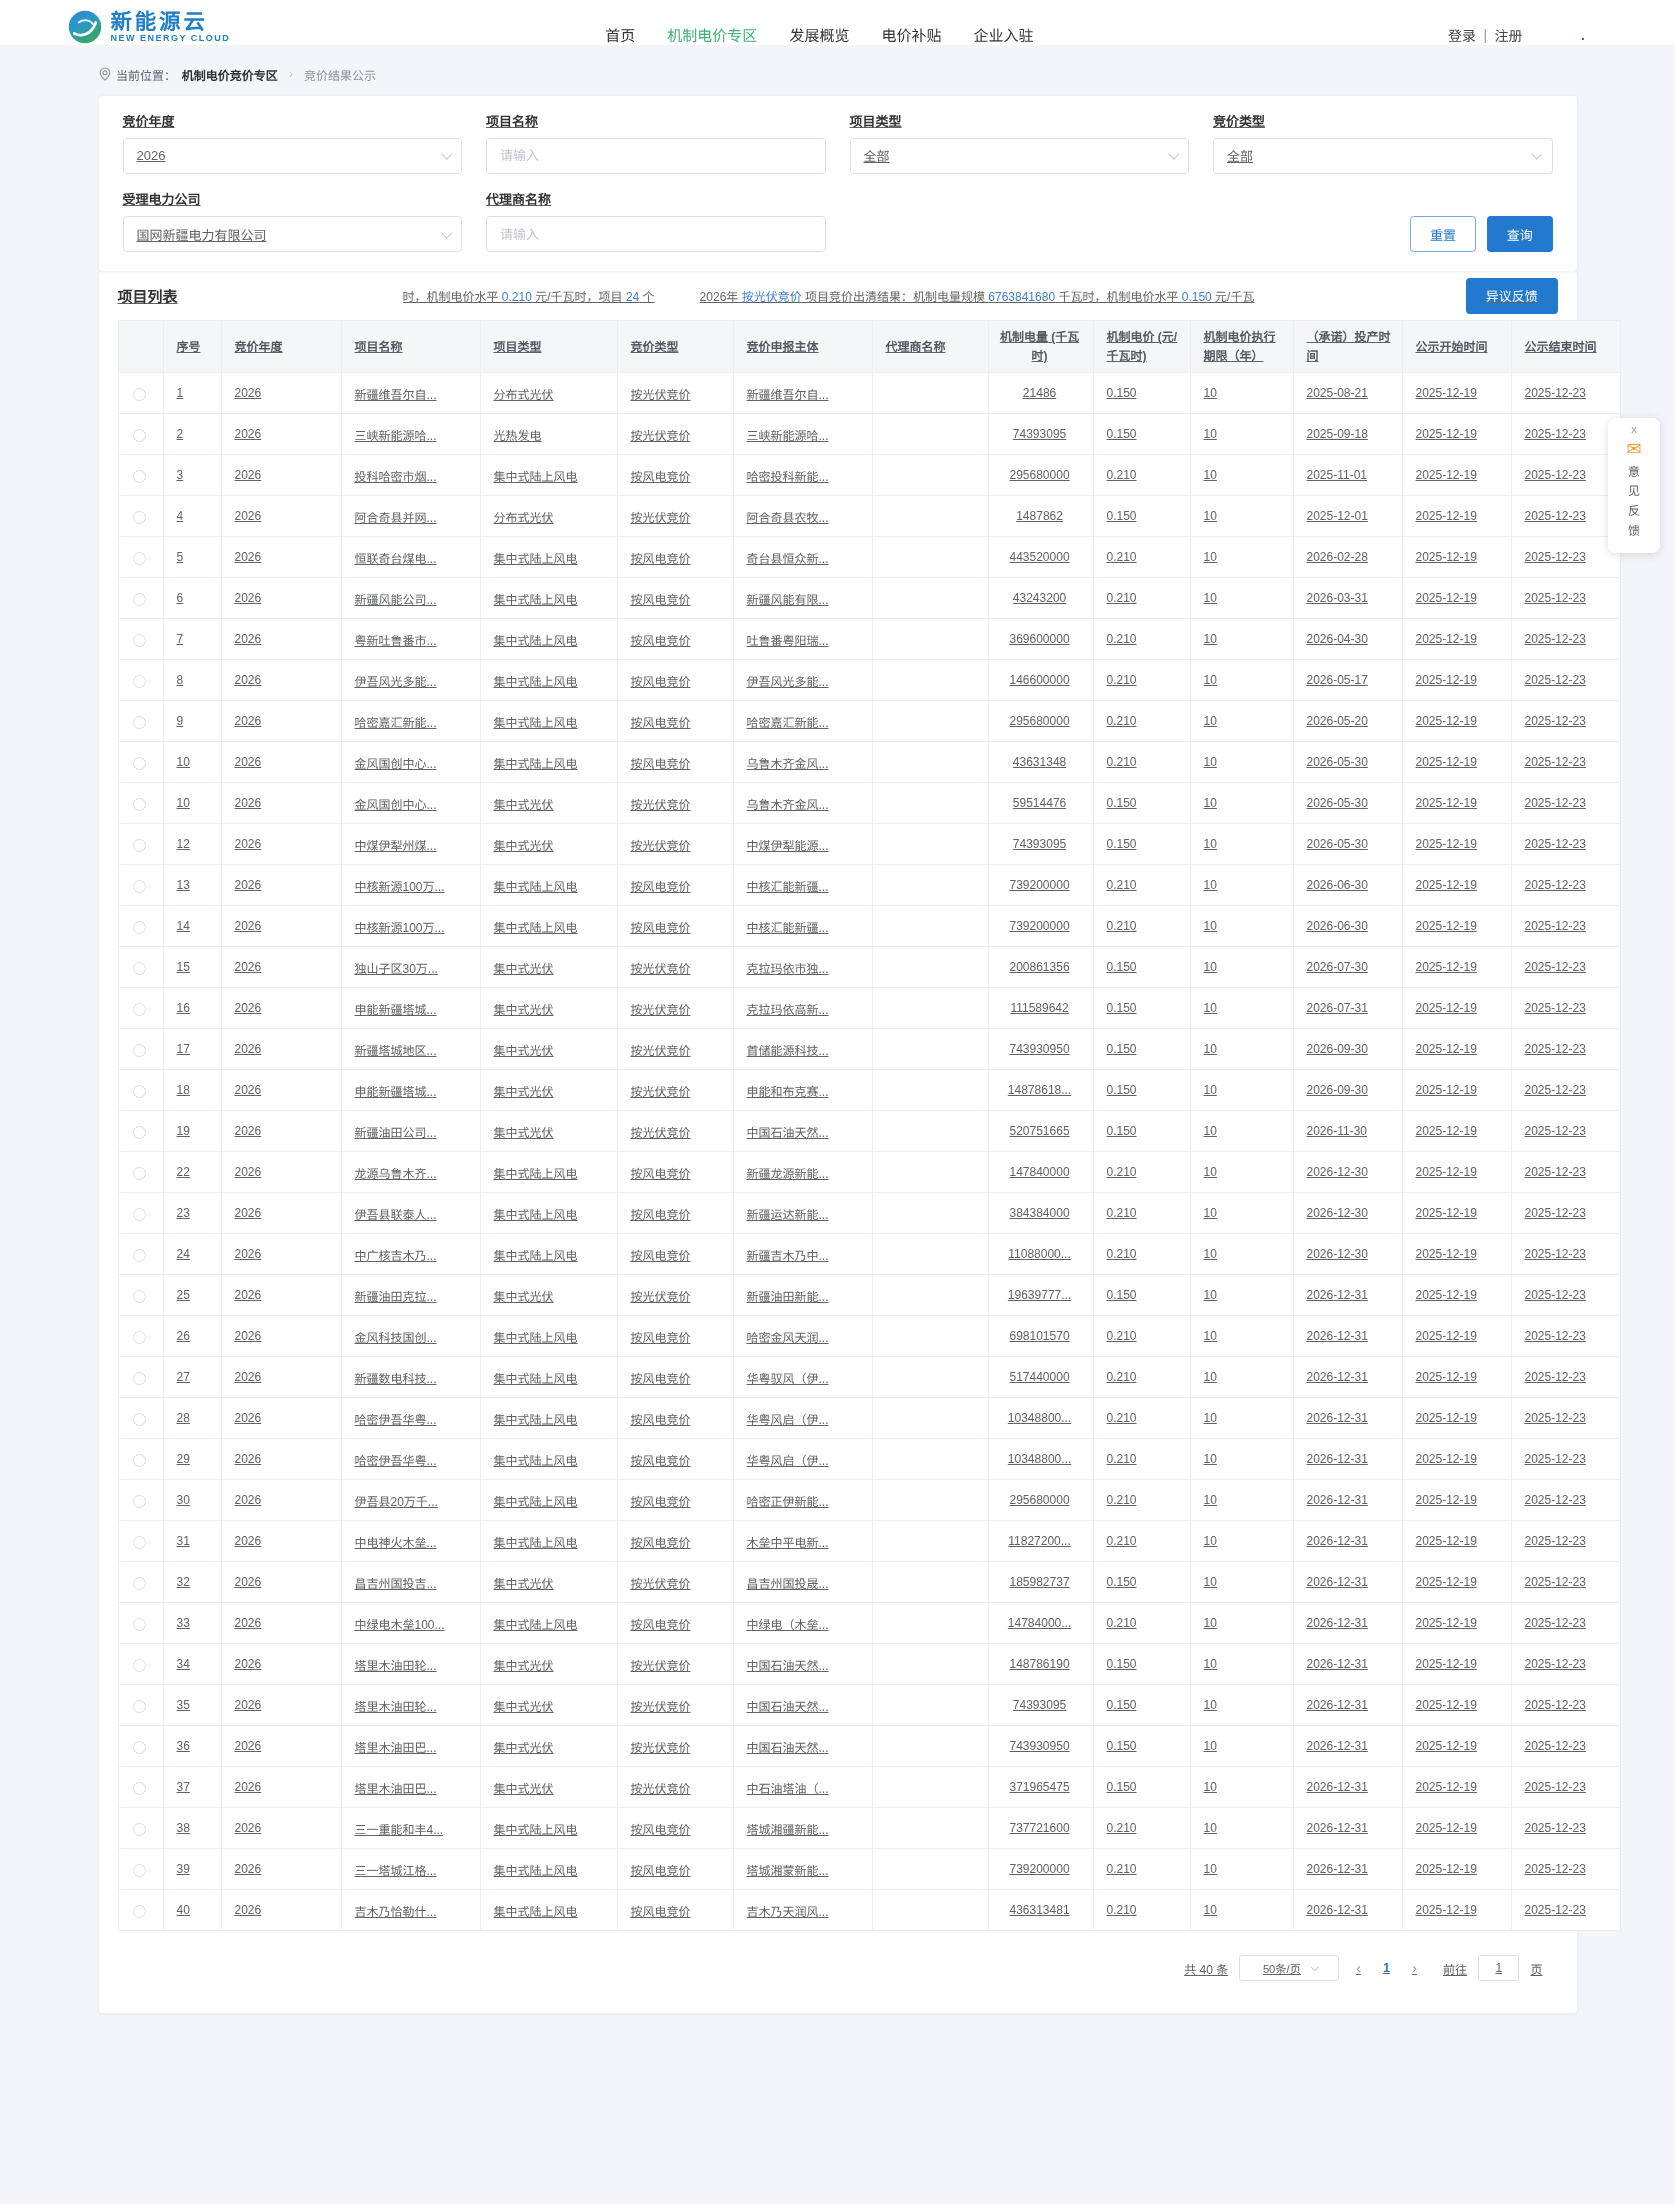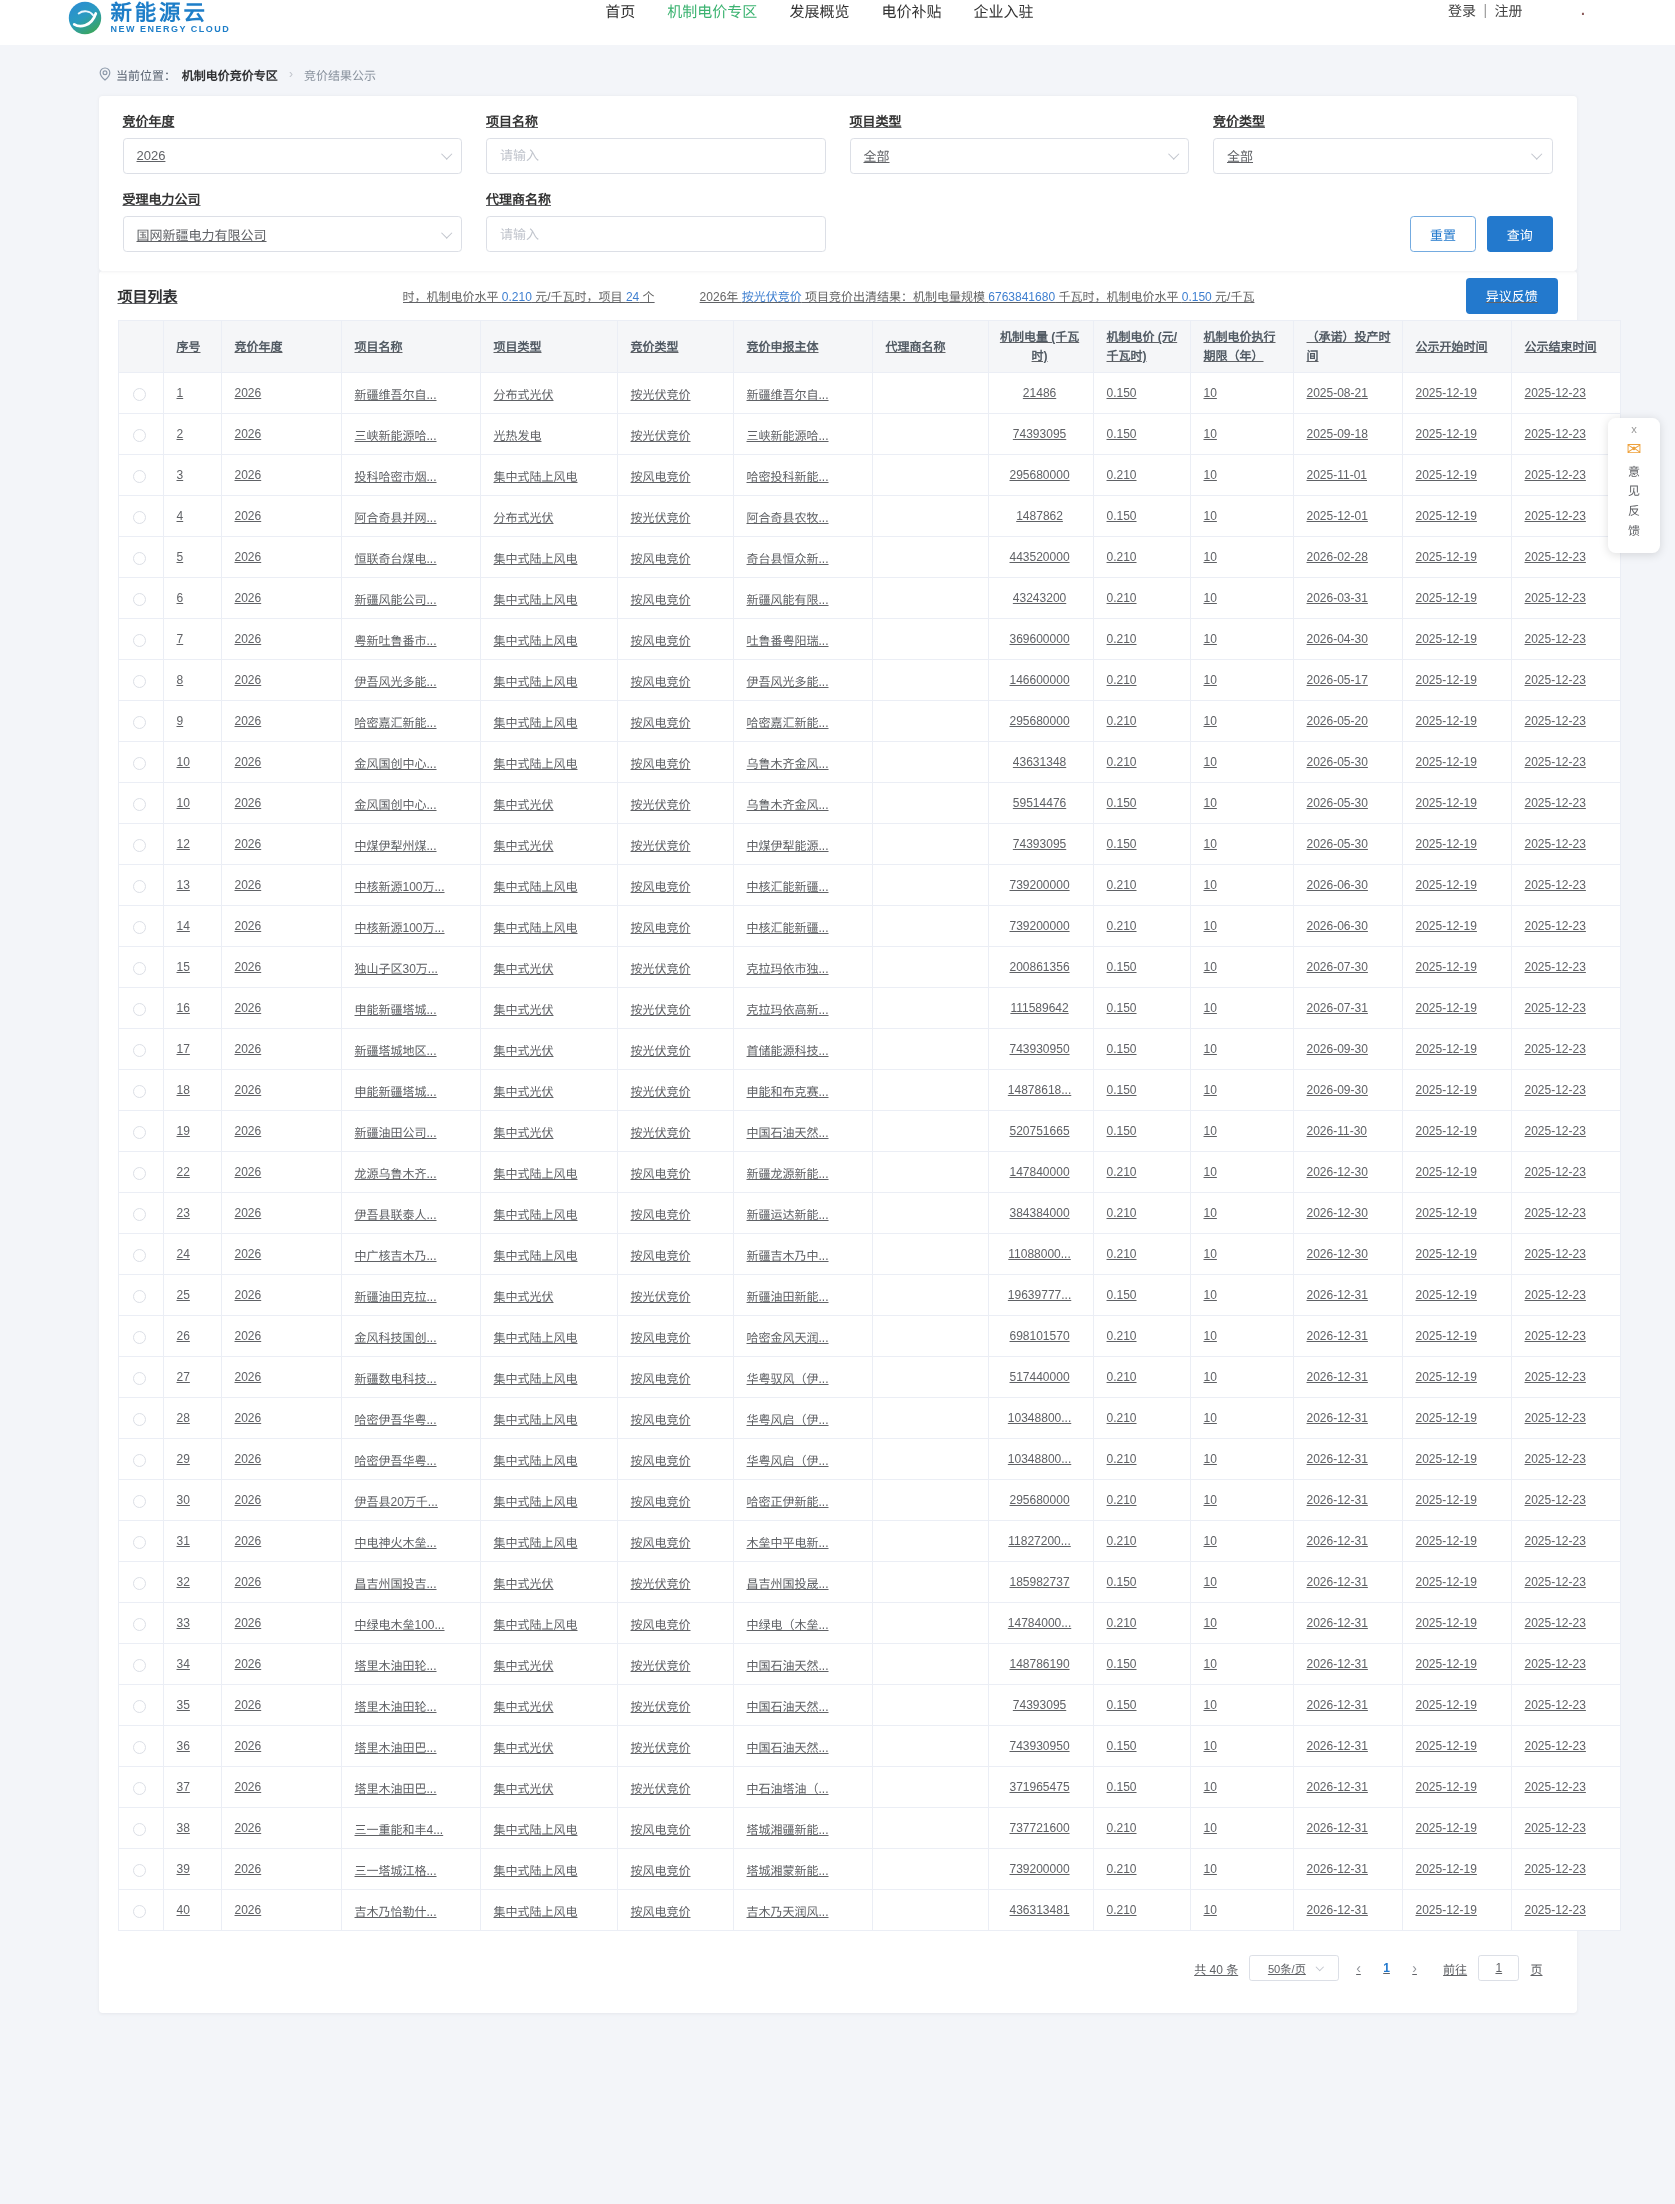--- a/index.html
+++ b/index.html
@@ -2,21 +2,21 @@
 <html lang="zh-CN" style="font-size:15px"><head>
 <meta charset="utf-8">
 <style>
   * { margin:0; padding:0; box-sizing:border-box; }
   html,body { width:1675px; }
   body {
     height:2205px; background:#f3f5f9; position:relative; overflow:hidden;
     font-family:"Liberation Sans","DejaVu Sans",sans-serif; color:#606266; font-size:12px;
   }
   
-  .topbar { height:45px; background:#fff; display:flex; align-items:flex-start; padding:0 90px 0 67px; }
+  .topbar { height:45px; background:#fff; display:flex; align-items:flex-end; padding:0 90px 0 67px; }
   .logo { display:flex; align-items:center; gap:7.5px; cursor:pointer; }
   .logo-text .logo-cn { font-size:21.5px; font-weight:700; color:#1e7ec8; letter-spacing:2.8px; line-height:22.5px; }
   .logo-text .logo-en { font-size:9px; font-weight:700; color:#1e7ec8; letter-spacing:1.5px; }
   .main-nav { display:flex; gap:32px; margin-left:375px; }
   .nav-item { font-size:15px; color:#333; cursor:pointer; text-decoration:none; white-space:nowrap; }
   .nav-item.active { color:#3cb371; }
   .login-area { margin-left:auto; font-size:14px; color:#444; display:flex; align-items:center; gap:7.5px; }
   .login-area span { cursor:pointer; }
   .login-area .divider { color:#999; cursor:default; }
   .login-area .dot { color:#8a5a5a; font-weight:700; margin-left:51px; cursor:default; }
@@ -51,21 +51,21 @@
   .fb-btn { padding:7.5px 14px; font-size:13px; }
   
   table { width:100%; border-collapse:collapse; table-layout:fixed; }
   th,td { border:0.9px solid #ebeef5; font-weight:400; white-space:nowrap; overflow:hidden; }
   thead th { background:#f5f6f8; color:#515a63; font-weight:600; font-size:12px; height:52px; padding:5.6px 7.5px 5.6px 13px; text-align:left; white-space:normal; line-height:1.55; vertical-align:middle; }
   tbody td { height:41px; color:#606266; font-size:12px; padding:0 7.5px 0 13px; background:#fff; }
   th.al-c, td.al-c { text-align:center; padding-left:5.6px; }
   .radio { display:inline-block; width:13px; height:13px; border:0.9px solid #dcdfe6; border-radius:50%; background:#fff; cursor:pointer; vertical-align:middle; }
   
   .pagination { display:flex; align-items:center; justify-content:flex-end; gap:11.2px; padding:24px 15px 28px 0; font-size:12px; color:#606266; }
-  .page-size { width:90px; height:26px; border:0.9px solid #dcdfe6; border-radius:2.8px; display:flex; align-items:center; justify-content:center; gap:9.4px; font-size:11.2px; color:#606266; cursor:pointer;text-align:right; }
+  .page-size { width:100px; height:26px; border:0.9px solid #dcdfe6; border-radius:2.8px; display:flex; align-items:center; justify-content:center; gap:9.4px; font-size:11.2px; color:#606266; cursor:pointer;text-align:right; }
   .page-size .caret { width:5.6px; height:5.6px; }
   .pg-btn { color:#909399; font-size:14px; padding:0 5.6px; cursor:pointer; }
   .pg-num { color:#2379cd; font-weight:700; padding:0 5.6px; cursor:pointer; }
   .goto-input { width:41px; height:26px; border:0.9px solid #dcdfe6; border-radius:2.8px; text-align:center; font-size:12px; color:#606266; outline:none; }
   
   .feedback-widget { position:absolute; left:1608px; top:418px; width:52px; background:#fff; border-radius:7.5px; box-shadow:0 1.9px 9.4px rgba(0,0,0,.13); text-align:center; padding:3.7px 0 11.2px; cursor:pointer; }
   .fw-close { display:block; font-size:11.2px; color:#999; line-height:15px; cursor:pointer; }
   .fw-icon { display:block; font-size:18px; color:#eea13c; line-height:24px; }
   .fw-label { width:14px; margin:1.9px auto 0; font-size:12px; color:#606266; line-height:19.7px; word-break:break-all; }
 </style>

